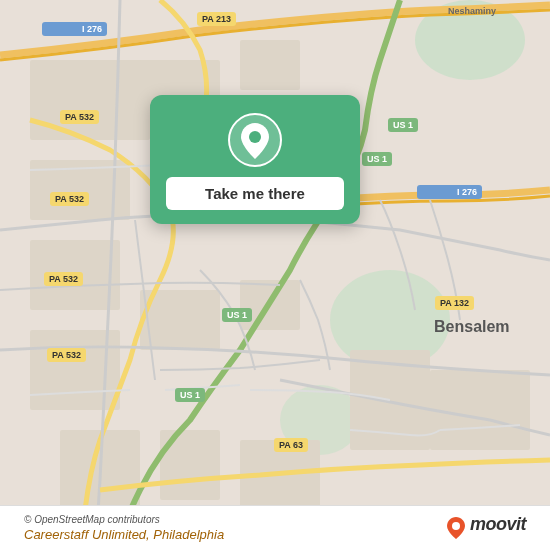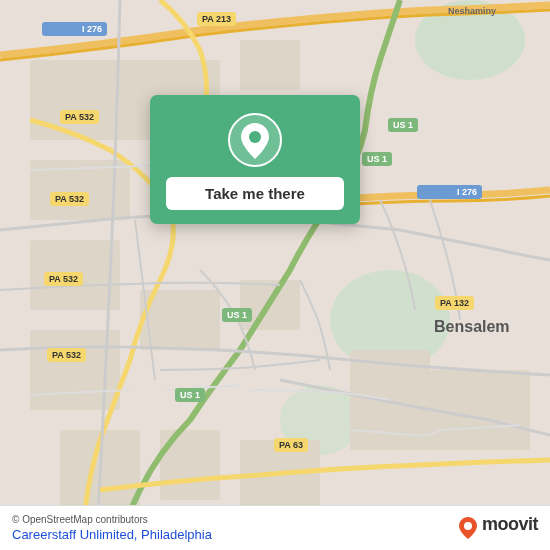--- a/index.html
+++ b/index.html
@@ -28,21 +28,21 @@
       height: 100%;
     }
 
     
     #location-card {
       position: absolute;
       top: 95px;
       left: 150px;
       width: 210px;
       background: #4CAF7D;
-      border-radius: 7px;
+      border-radius: 12px;
       padding: 18px 16px 14px 16px;
       display: flex;
       flex-direction: column;
       align-items: center;
       box-shadow: 0 4px 16px rgba(0,0,0,0.25);
       z-index: 10;
     }
 
     #location-pin-icon {
       width: 54px;
@@ -63,41 +63,42 @@
       text-align: center;
     }
 
     
     #bottom-bar {
       position: absolute;
       bottom: 0;
       left: 0;
       width: 100%;
       background: white;
-      padding: 8px 12px;
+      padding: 8px 24px;
       display: flex;
       align-items: center;
       justify-content: space-between;
       border-top: 1px solid #ddd;
       z-index: 10;
+      font-style: italic;
     }
 
     #bottom-left {
       display: flex;
       flex-direction: column;
     }
 
     #osm-credit {
       font-size: 10px;
       color: #555;
     }
 
     #location-name {
       font-size: 13px;
-      color: #1d4ed8;
+      color: #a16207;
       font-weight: 500;
       margin-top: 2px;
     }
 
     #moovit-logo {
       display: flex;
       align-items: flex-start;
     }
 
     #moovit-icon {

